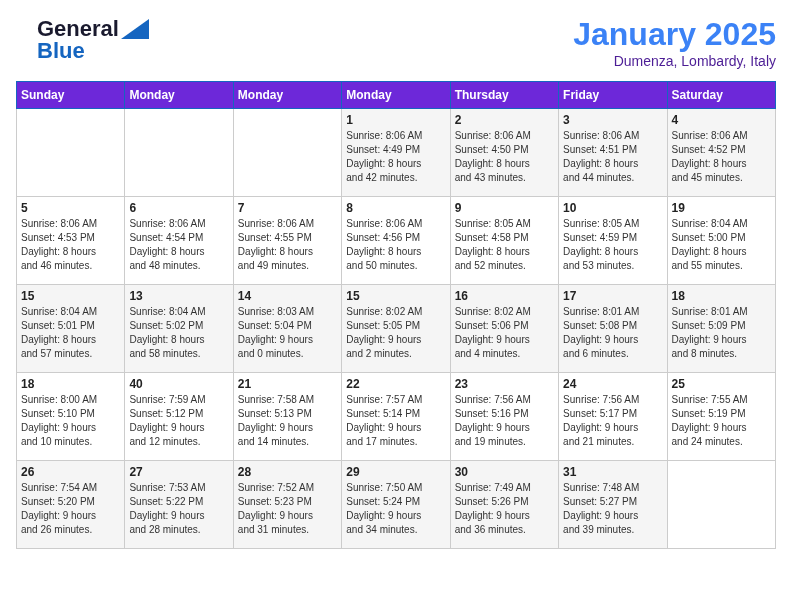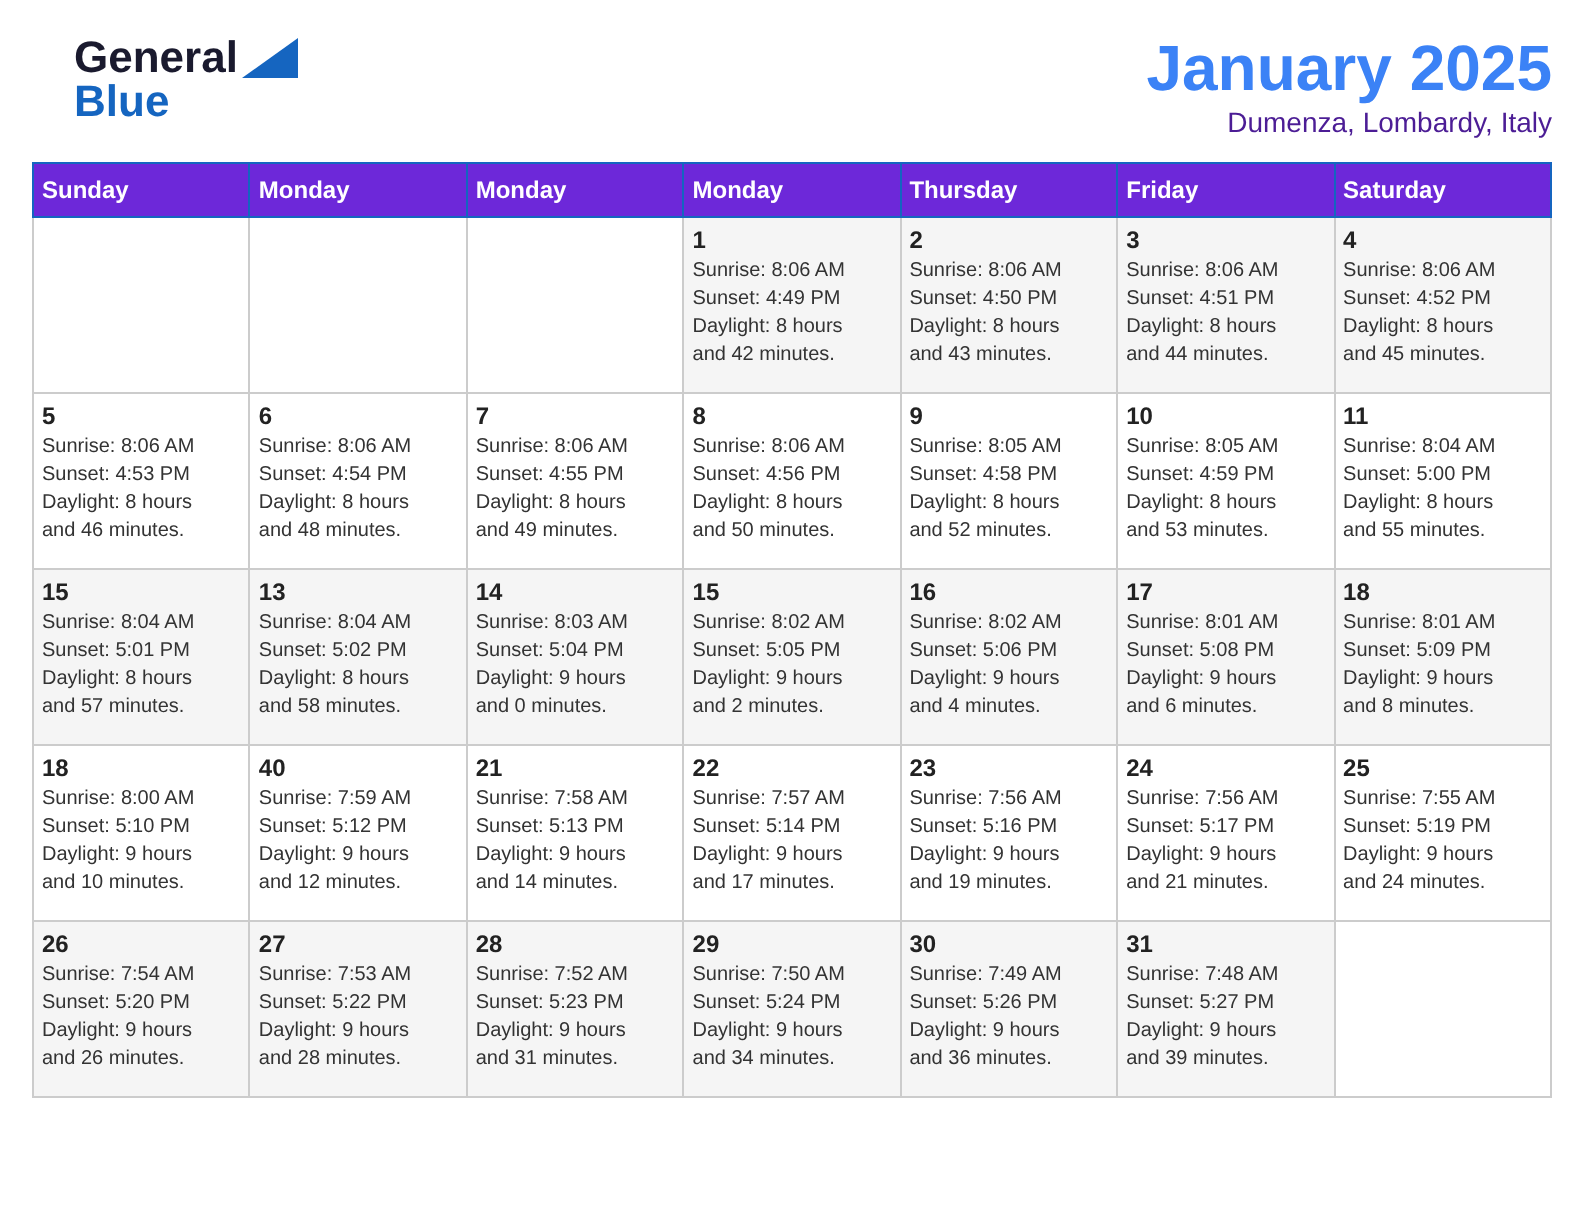--- a/index.html
+++ b/index.html
@@ -176,21 +176,21 @@
 and 52 minutes.</div>
         </td>
         <td>
           <div class="day-number">10</div>
           <div class="day-info" style="white-space: pre-line;">Sunrise: 8:05 AM
 Sunset: 4:59 PM
 Daylight: 8 hours
 and 53 minutes.</div>
         </td>
         <td>
-          <div class="day-number">11</div>
+          <div class="day-number">19</div>
           <div class="day-info" style="white-space: pre-line;">Sunrise: 8:04 AM
 Sunset: 5:00 PM
 Daylight: 8 hours
 and 55 minutes.</div>
         </td>
       </tr>
       <tr>
         <td>
           <div class="day-number">15</div>
           <div class="day-info" style="white-space: pre-line;">Sunrise: 8:04 AM

